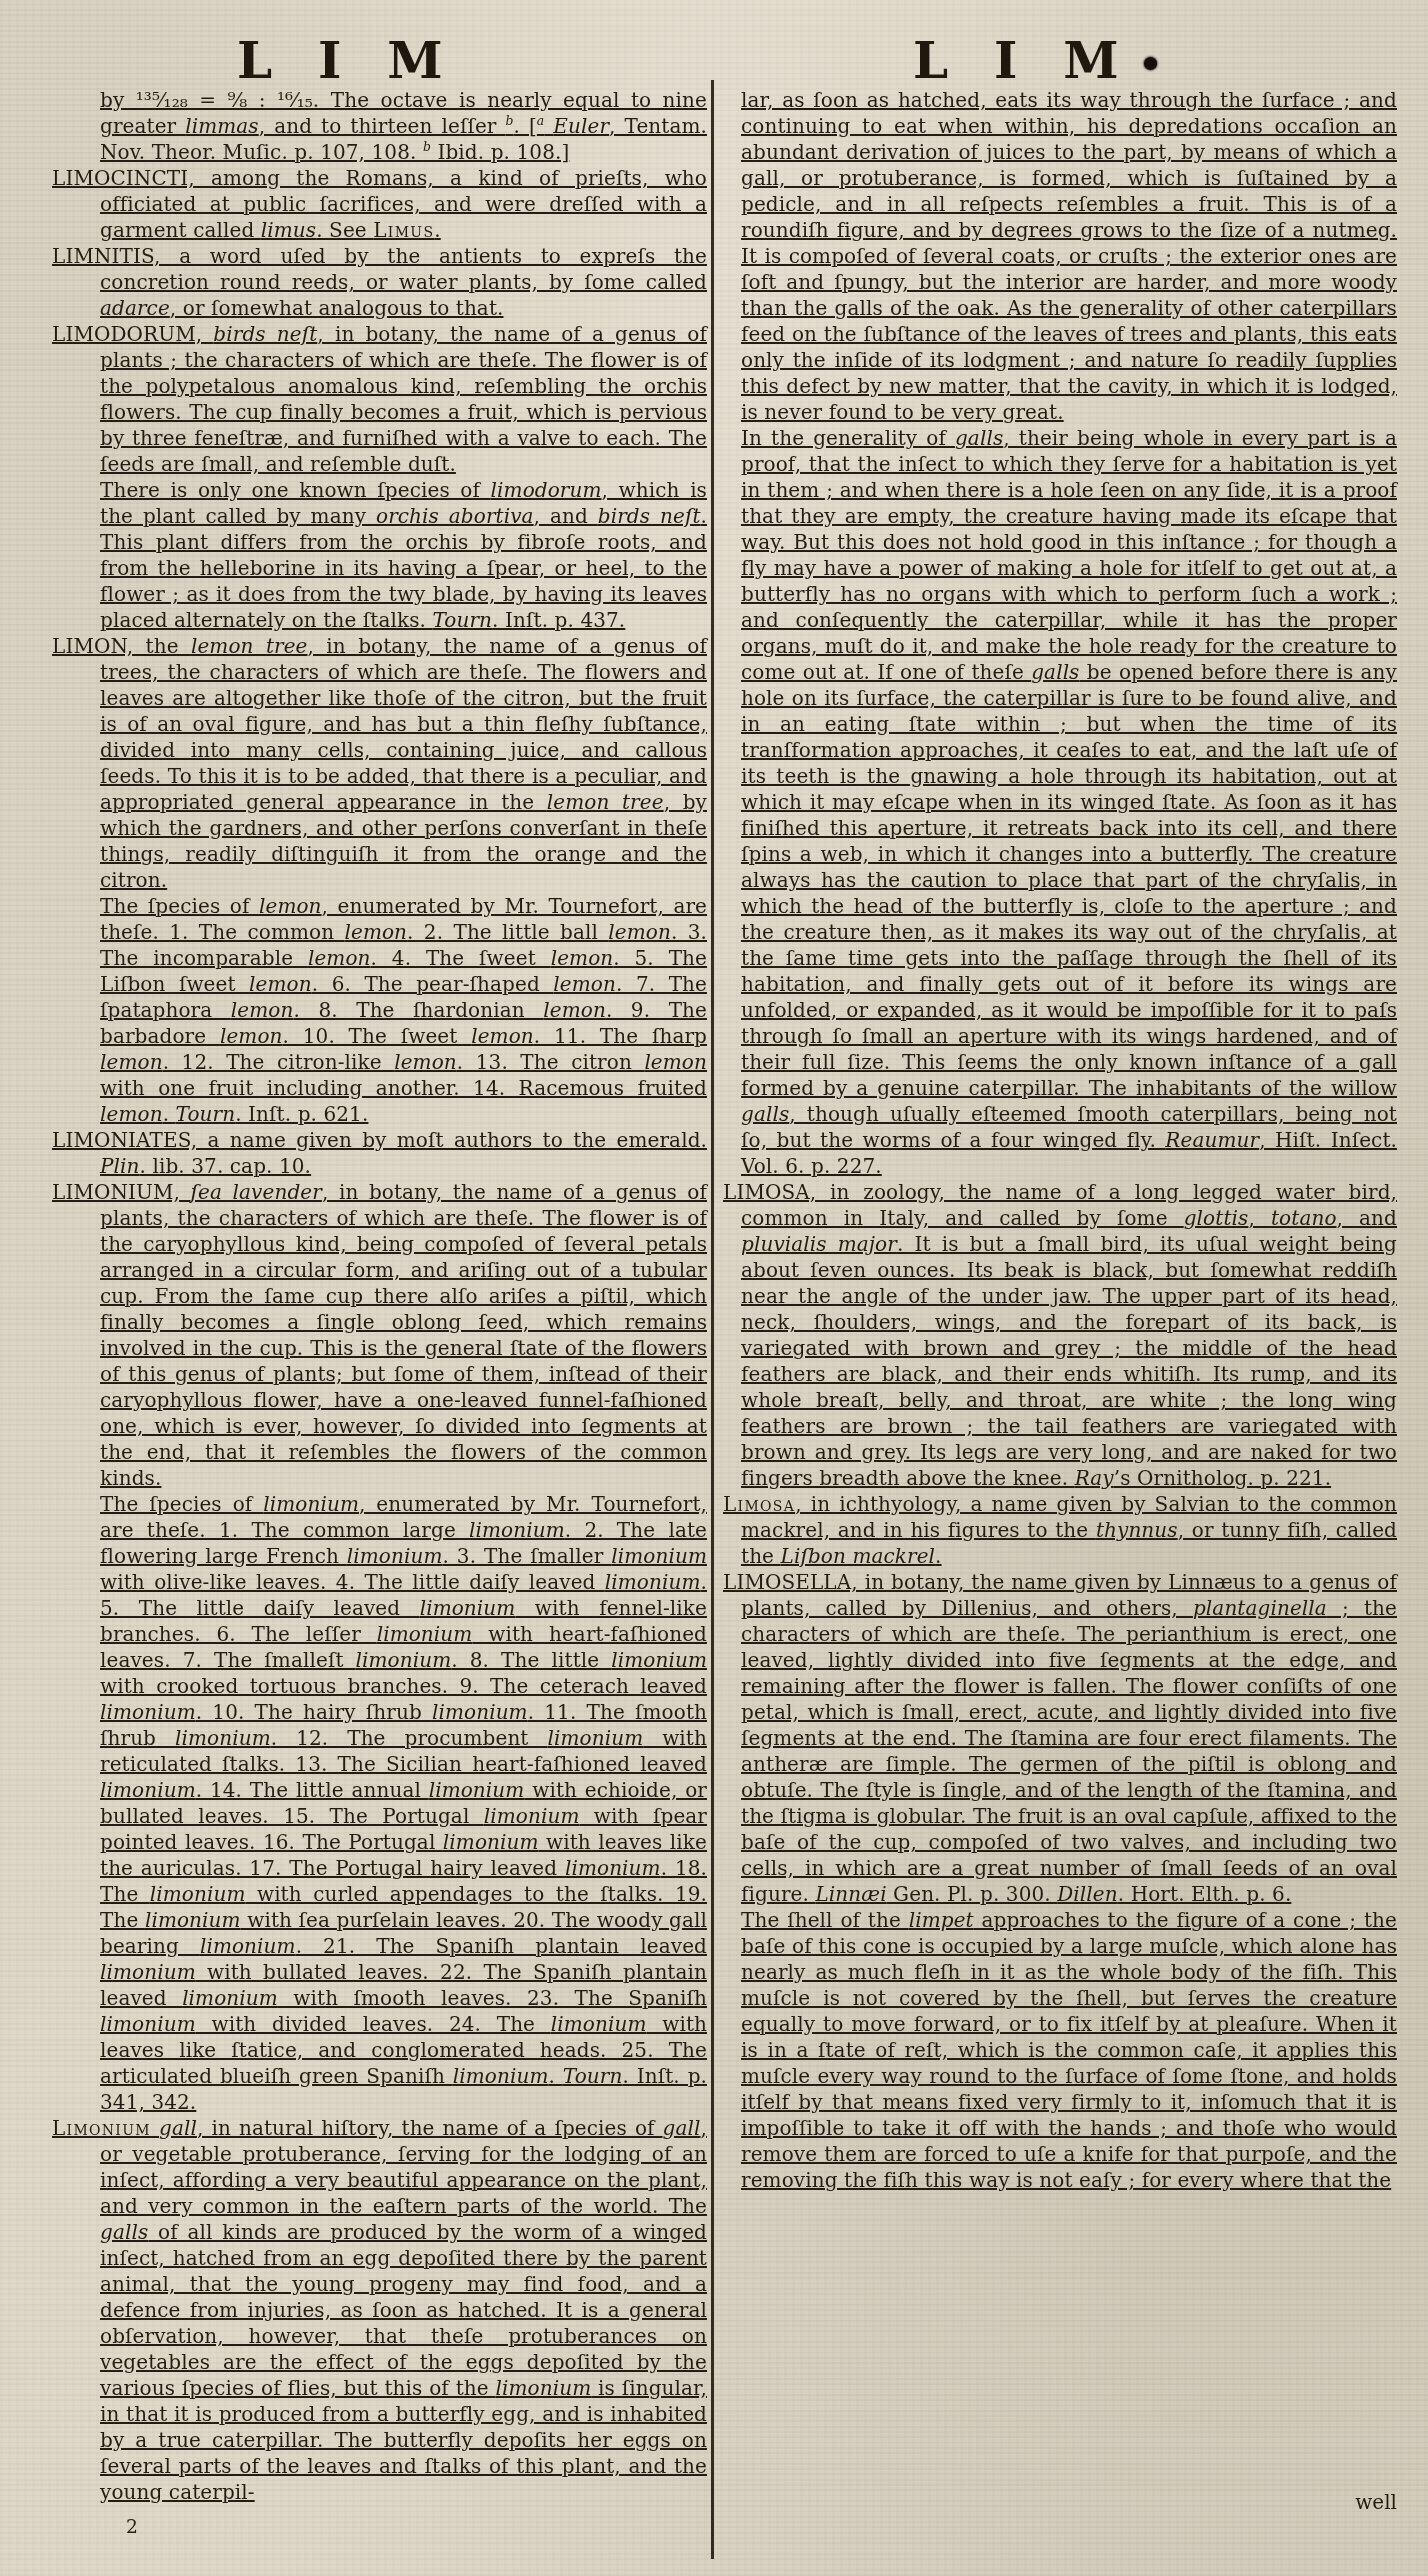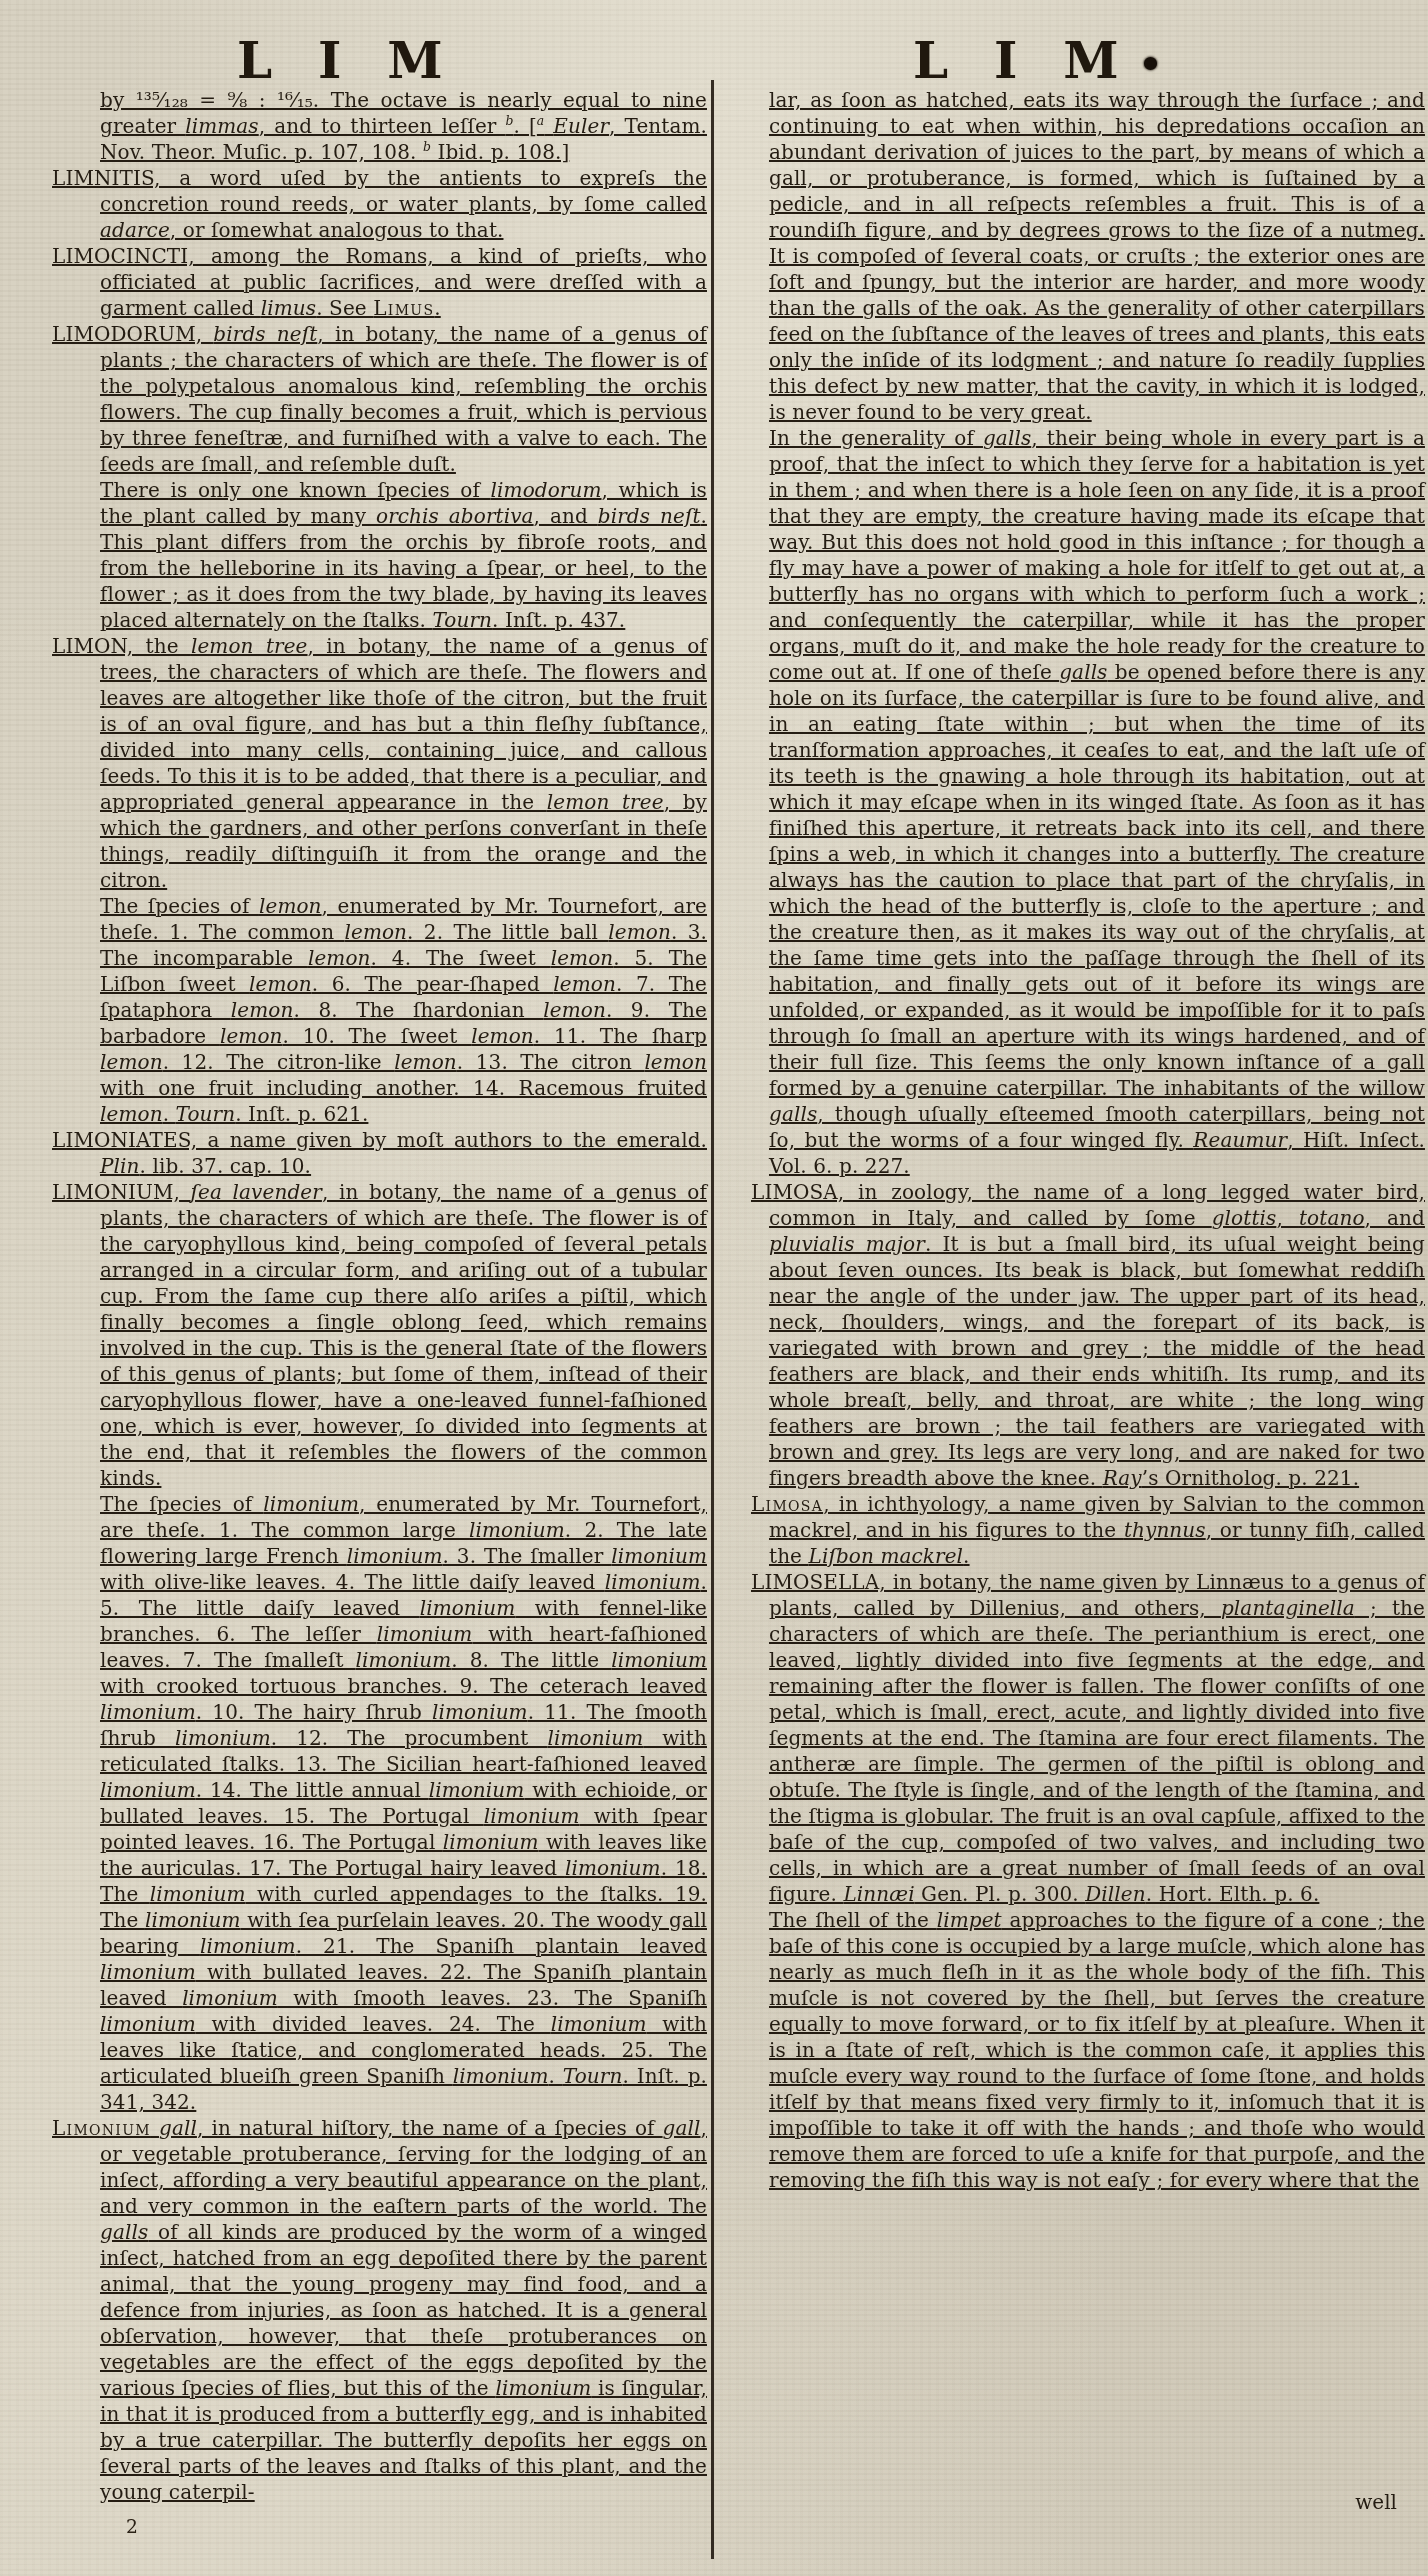--- a/index.html
+++ b/index.html
@@ -34,21 +34,21 @@
     position:absolute;left:711px;top:80px;width:2.7px;height:2479px;
     background:#1d150c;opacity:.88;
   }
   .col{
     position:absolute;top:87px;
     font-size:20px;line-height:26px;
     text-align:justify;
     letter-spacing:0.1px;
   }
   .col-left{left:52px;width:655px;--hang:48px;}
-  .col-right{left:723px;width:674px;margin-left:28px;--hang:18px;}
+  .col-right{left:723px;width:674px;--hang:18px;}
   .para{margin:0;padding-left:var(--hang);text-decoration:underline;}
   .entry{text-indent:calc(-1 * var(--hang));}
   .it{font-style:italic;}
   .sc{font-variant:small-caps;letter-spacing:1.3px;}
   .sup{font-size:.62em;vertical-align:super;font-style:italic;line-height:0;}
   .signature{
     position:absolute;left:126px;top:2516px;
     font-size:18.7px;color:#2a2115;
   }
   .catchword{
@@ -64,22 +64,22 @@
   <div class="running-head">
     <span class="head-title head-left">L I M</span>
     <span class="head-title head-right">L I M</span>
     <span class="ink-spot"></span>
   </div>
 
   <div class="col-divider"></div>
 
   <div class="col col-left" id="col-left">
       <p class="para body"><span>by ¹³⁵⁄₁₂₈ = ⁹⁄₈ : ¹⁶⁄₁₅.  The octave is nearly equal to nine greater </span><span class="it">limmas</span><span>, and to thirteen leſſer </span><span class="sup">b</span><span>.  [</span><span class="sup">a</span><span> </span><span class="it">Euler</span><span>, Tentam. Nov. Theor. Muſic. p. 107, 108.  </span><span class="sup">b</span><span> Ibid. p. 108.]</span></p>
+      <p class="para entry"><span>LIMOCINCTI, among the Romans, a kind of prieſts, who officiated at public ſacrifices, and were dreſſed with a garment called </span><span class="it">limus</span><span>.  See </span><span class="sc">Limus</span><span>.</span></p>
       <p class="para entry"><span>LIMNITIS, a word uſed by the antients to expreſs the concretion round reeds, or water plants, by ſome called </span><span class="it">adarce</span><span>, or ſomewhat analogous to that.</span></p>
-      <p class="para entry"><span>LIMOCINCTI, among the Romans, a kind of prieſts, who officiated at public ſacrifices, and were dreſſed with a garment called </span><span class="it">limus</span><span>.  See </span><span class="sc">Limus</span><span>.</span></p>
       <p class="para entry"><span>LIMODORUM, </span><span class="it">birds neſt</span><span>, in botany, the name of a genus of plants ; the characters of which are theſe.  The flower is of the polypetalous anomalous kind, reſembling the orchis flowers.  The cup finally becomes a fruit, which is pervious by three feneſtræ, and furniſhed with a valve to each.  The ſeeds are ſmall, and reſemble duſt.</span></p>
       <p class="para body"><span>There is only one known ſpecies of </span><span class="it">limodorum</span><span>, which is the plant called by many </span><span class="it">orchis abortiva</span><span>, and </span><span class="it">birds neſt</span><span>.  This plant differs from the orchis by fibroſe roots, and from the helleborine in its having a ſpear, or heel, to the flower ; as it does from the twy blade, by having its leaves placed alternately on the ſtalks.  </span><span class="it">Tourn</span><span>. Inſt. p. 437.</span></p>
       <p class="para entry"><span>LIMON, the </span><span class="it">lemon tree</span><span>, in botany, the name of a genus of trees, the characters of which are theſe.  The flowers and leaves are altogether like thoſe of the citron, but the fruit is of an oval figure, and has but a thin fleſhy ſubſtance, divided into many cells, containing juice, and callous ſeeds.  To this it is to be added, that there is a peculiar, and appropriated general appearance in the </span><span class="it">lemon tree</span><span>, by which the gardners, and other perſons converſant in theſe things, readily diſtinguiſh it from the orange and the citron.</span></p>
       <p class="para body"><span>The ſpecies of </span><span class="it">lemon</span><span>, enumerated by Mr. Tournefort, are theſe. 1. The common </span><span class="it">lemon</span><span>. 2. The little ball </span><span class="it">lemon</span><span>. 3. The incomparable </span><span class="it">lemon</span><span>. 4. The ſweet </span><span class="it">lemon</span><span>. 5. The Liſbon ſweet </span><span class="it">lemon</span><span>. 6. The pear-ſhaped </span><span class="it">lemon</span><span>. 7. The ſpataphora </span><span class="it">lemon</span><span>. 8. The ſhardonian </span><span class="it">lemon</span><span>. 9. The barbadore </span><span class="it">lemon</span><span>. 10. The ſweet </span><span class="it">lemon</span><span>. 11. The ſharp </span><span class="it">lemon</span><span>. 12. The citron-like </span><span class="it">lemon</span><span>. 13. The citron </span><span class="it">lemon</span><span> with one fruit including another. 14. Racemous fruited </span><span class="it">lemon</span><span>.  </span><span class="it">Tourn</span><span>. Inſt. p. 621.</span></p>
       <p class="para entry"><span>LIMONIATES, a name given by moſt authors to the emerald.  </span><span class="it">Plin</span><span>. lib. 37. cap. 10.</span></p>
       <p class="para entry"><span>LIMONIUM, </span><span class="it">ſea lavender</span><span>, in botany, the name of a genus of plants, the characters of which are theſe.  The flower is of the caryophyllous kind, being compoſed of ſeveral petals arranged in a circular form, and ariſing out of a tubular cup.  From the ſame cup there alſo ariſes a piſtil, which finally becomes a ſingle oblong ſeed, which remains involved in the cup.  This is the general ſtate of the flowers of this genus of plants; but ſome of them, inſtead of their caryophyllous flower, have a one-leaved funnel-faſhioned one, which is ever, however, ſo divided into ſegments at the end, that it reſembles the flowers of the common kinds.</span></p>
       <p class="para body"><span>The ſpecies of </span><span class="it">limonium</span><span>, enumerated by Mr. Tournefort, are theſe.  1. The common large </span><span class="it">limonium</span><span>.  2. The late flowering large French </span><span class="it">limonium</span><span>. 3. The ſmaller </span><span class="it">limonium</span><span> with olive-like leaves.  4. The little daiſy leaved </span><span class="it">limonium</span><span>.  5. The little daiſy leaved </span><span class="it">limonium</span><span> with fennel-like branches.  6. The leſſer </span><span class="it">limonium</span><span> with heart-faſhioned leaves.  7. The ſmalleſt </span><span class="it">limonium</span><span>.  8. The little </span><span class="it">limonium</span><span> with crooked tortuous branches.  9. The ceterach leaved </span><span class="it">limonium</span><span>.  10. The hairy ſhrub </span><span class="it">limonium</span><span>.  11. The ſmooth ſhrub </span><span class="it">limonium</span><span>.  12. The procumbent </span><span class="it">limonium</span><span> with reticulated ſtalks.  13. The Sicilian heart-faſhioned leaved </span><span class="it">limonium</span><span>.  14. The little annual </span><span class="it">limonium</span><span> with echioide, or bullated leaves.  15. The Portugal </span><span class="it">limonium</span><span> with ſpear pointed leaves.  16. The Portugal </span><span class="it">limonium</span><span> with leaves like the auriculas.  17. The Portugal hairy leaved </span><span class="it">limonium</span><span>.  18. The </span><span class="it">limonium</span><span> with curled appendages to the ſtalks.  19. The </span><span class="it">limonium</span><span> with ſea purſelain leaves.  20. The woody gall bearing </span><span class="it">limonium</span><span>. 21. The Spaniſh plantain leaved </span><span class="it">limonium</span><span> with bullated leaves.  22. The Spaniſh plantain leaved </span><span class="it">limonium</span><span> with ſmooth leaves.  23. The Spaniſh </span><span class="it">limonium</span><span> with divided leaves.  24. The </span><span class="it">limonium</span><span> with leaves like ſtatice, and conglomerated heads.  25. The articulated blueiſh green Spaniſh </span><span class="it">limonium</span><span>.  </span><span class="it">Tourn</span><span>. Inſt. p. 341, 342.</span></p>
       <p class="para entry"><span class="sc">Limonium</span><span> </span><span class="it">gall</span><span>, in natural hiſtory, the name of a ſpecies of </span><span class="it">gall</span><span>, or vegetable protuberance, ſerving for the lodging of an inſect, affording a very beautiful appearance on the plant, and very common in the eaſtern parts of the world.  The </span><span class="it">galls</span><span> of all kinds are produced by the worm of a winged inſect, hatched from an egg depoſited there by the parent animal, that the young progeny may find food, and a defence from injuries, as ſoon as hatched.  It is a general obſervation, however, that theſe protuberances on vegetables are the effect of the eggs depoſited by the various ſpecies of flies, but this of the </span><span class="it">limonium</span><span> is ſingular, in that it is produced from a butterfly egg, and is inhabited by a true caterpillar.  The butterfly depoſits her eggs on ſeveral parts of the leaves and ſtalks of this plant, and the young caterpil-</span></p>
     </div>
   <div class="col col-right" id="col-right">

